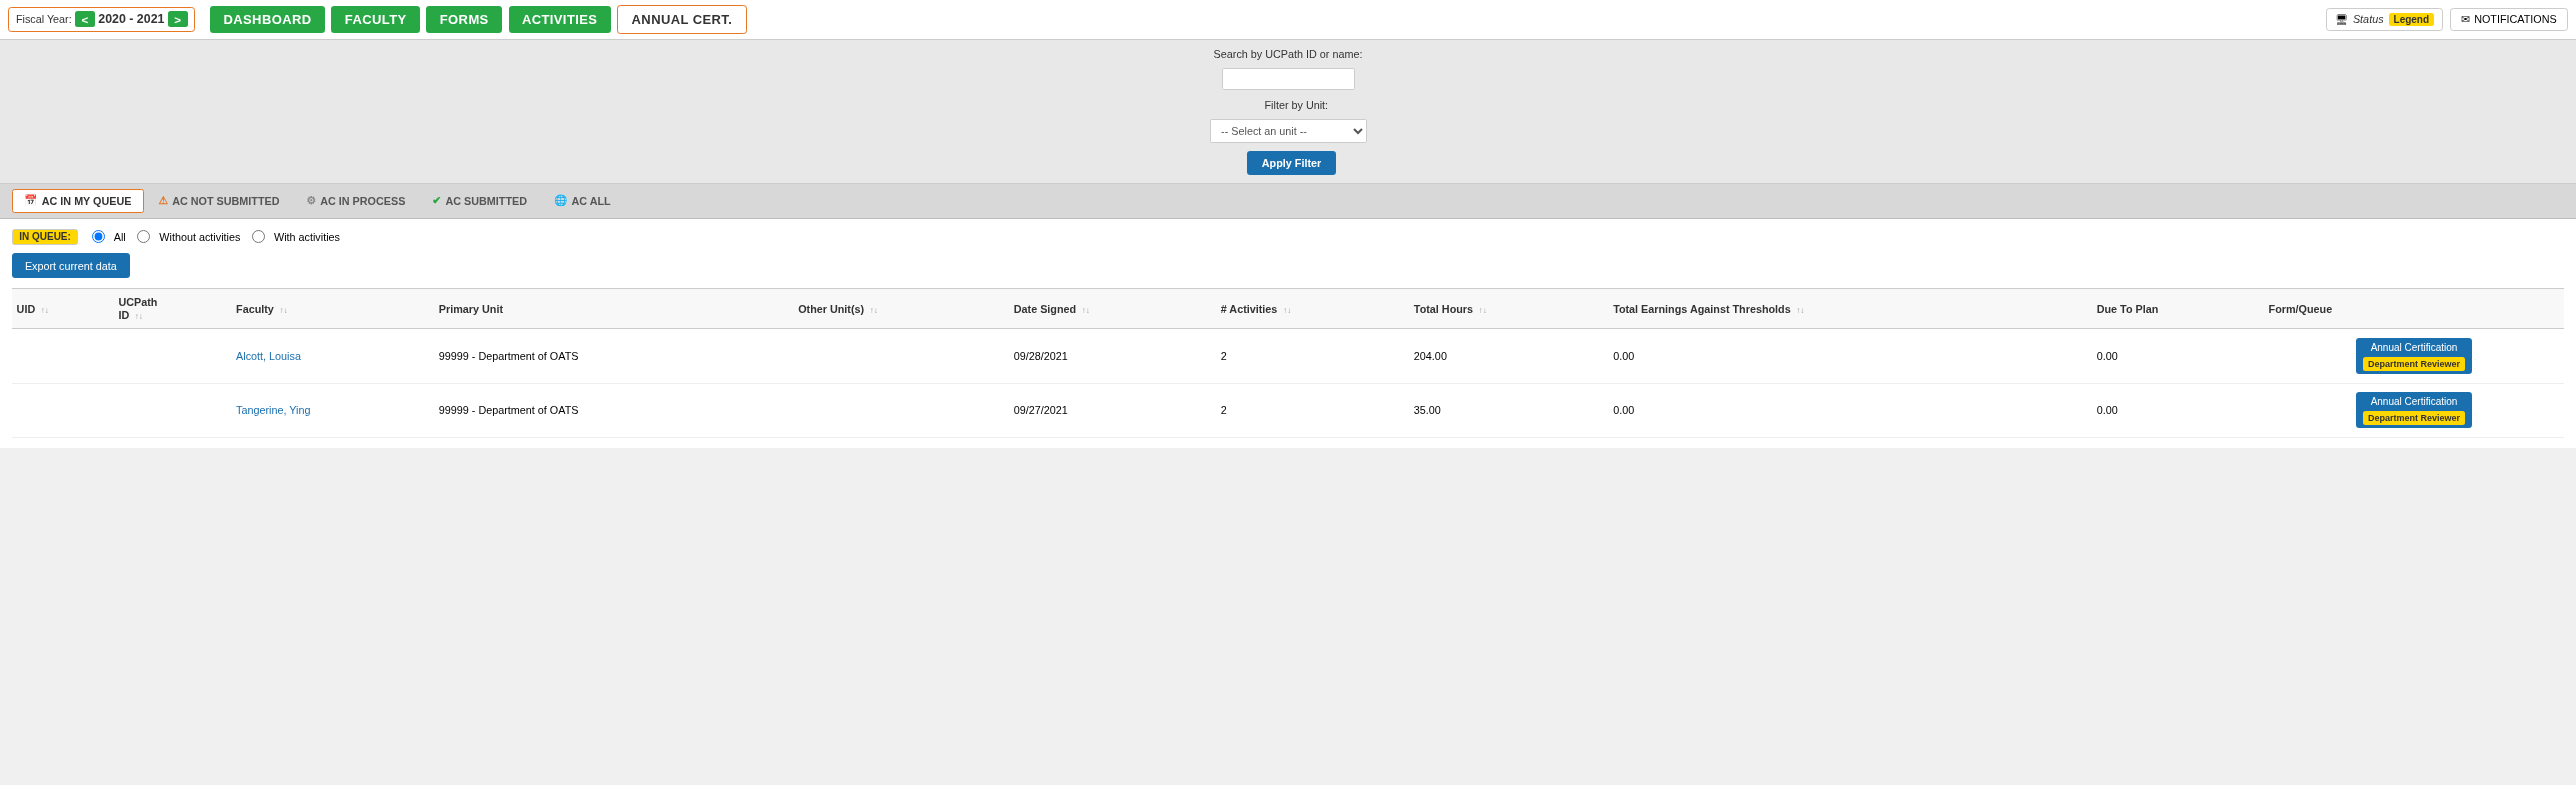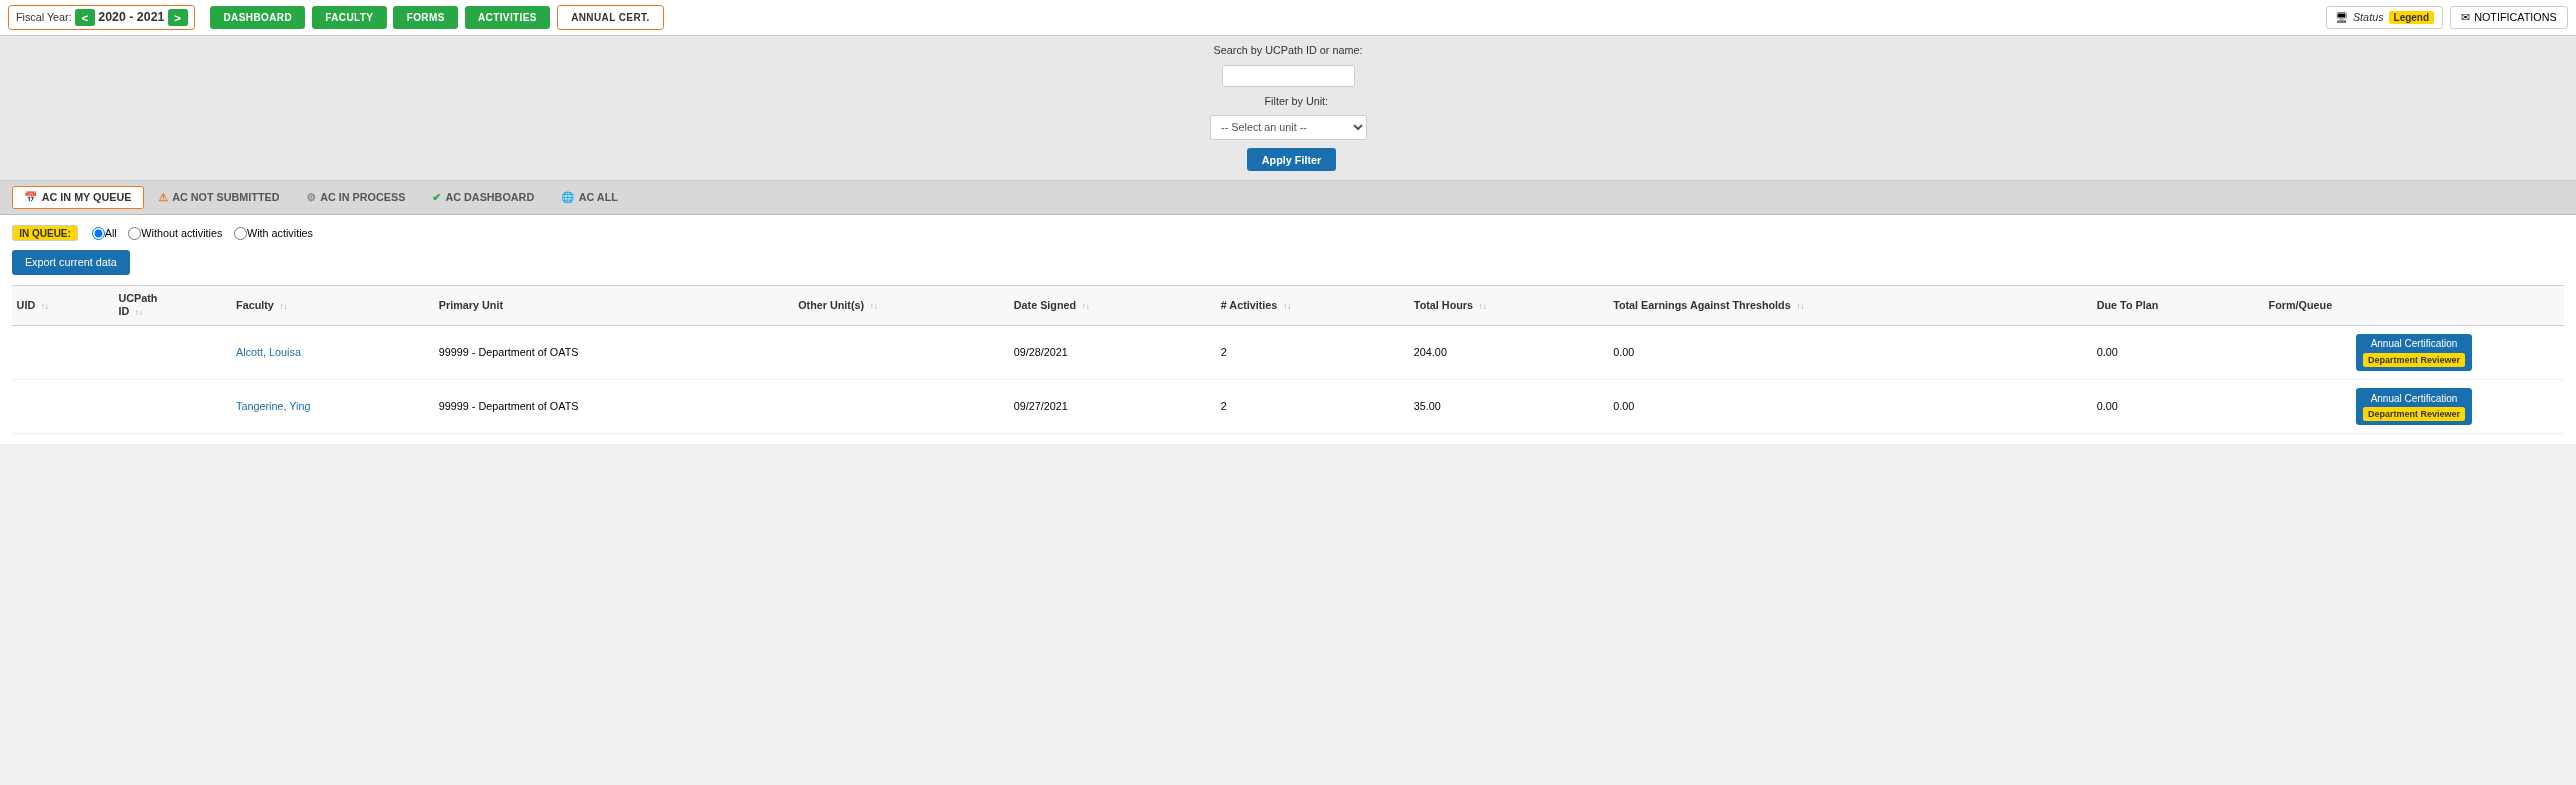--- a/index.html
+++ b/index.html
@@ -38,21 +38,21 @@
       font-size: 12.4px;
       color: #333;
     }
     .nav-btn {
       background: #28a745;
       color: #fff;
       border: none;
       border-radius: 3.3px;
       padding: 5.8px 13.3px;
       font-weight: bold;
-      font-size: 10px;
+      font-size: 13px;
       cursor: pointer;
       letter-spacing: 0.4px;
     }
     .nav-btn.active-nav {
       border: 1.7px solid #e87722;
       background: #fff;
       color: #333;
     }
     .nav-spacer { flex: 1; }
     .status-block {
@@ -178,21 +178,21 @@
       padding: 1.7px 6.6px;
     }
     .radio-group {
       display: flex;
       align-items: center;
       gap: 11.6px;
     }
     .radio-item {
       display: flex;
       align-items: center;
-      gap: 0;
+      gap: 9px;
       font-size: 10.8px;
       cursor: pointer;
     }
     .radio-item input { cursor: pointer; }
 
     
     .export-btn {
       background: #1a6faf;
       color: #fff;
       border: none;
@@ -334,21 +334,21 @@
   <div class="tab-item">
     <span class="tab-icon-warning">⚠</span>
     <span>AC NOT SUBMITTED</span>
   </div>
   <div class="tab-item">
     <span class="tab-icon-gear">⚙</span>
     <span>AC IN PROCESS</span>
   </div>
   <div class="tab-item">
     <span class="tab-icon-check">✔</span>
-    <span>AC DASHBOARD</span>
+    <span>AC SUBMITTED</span>
   </div>
   <div class="tab-item">
     <span class="tab-icon-globe">🌐</span>
     <span>AC ALL</span>
   </div>
 </div>
 
 <div class="main-content">
 
   

